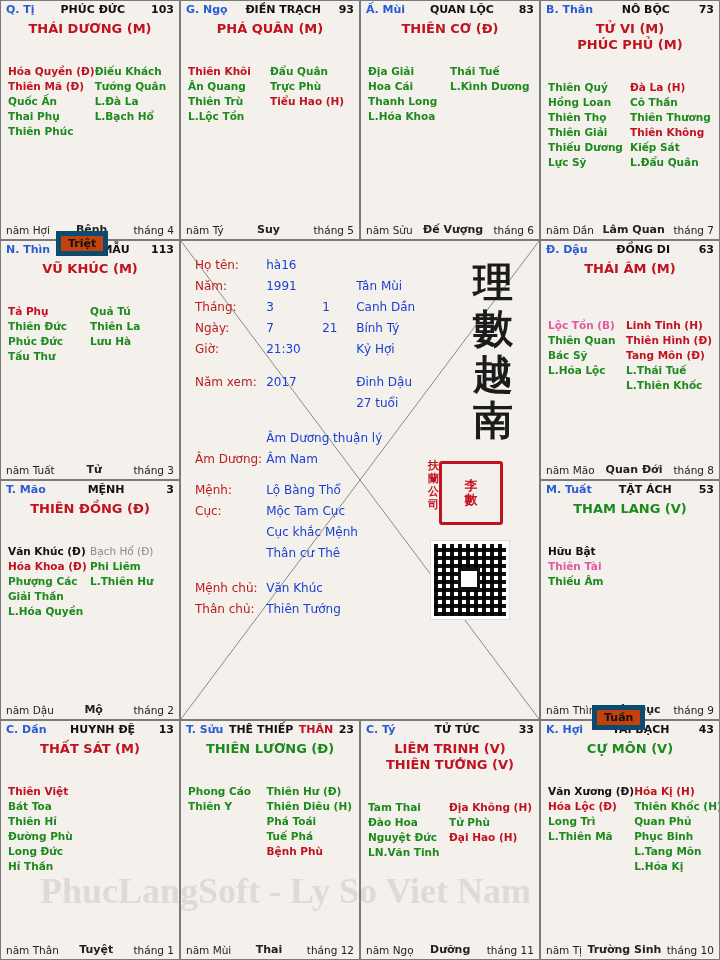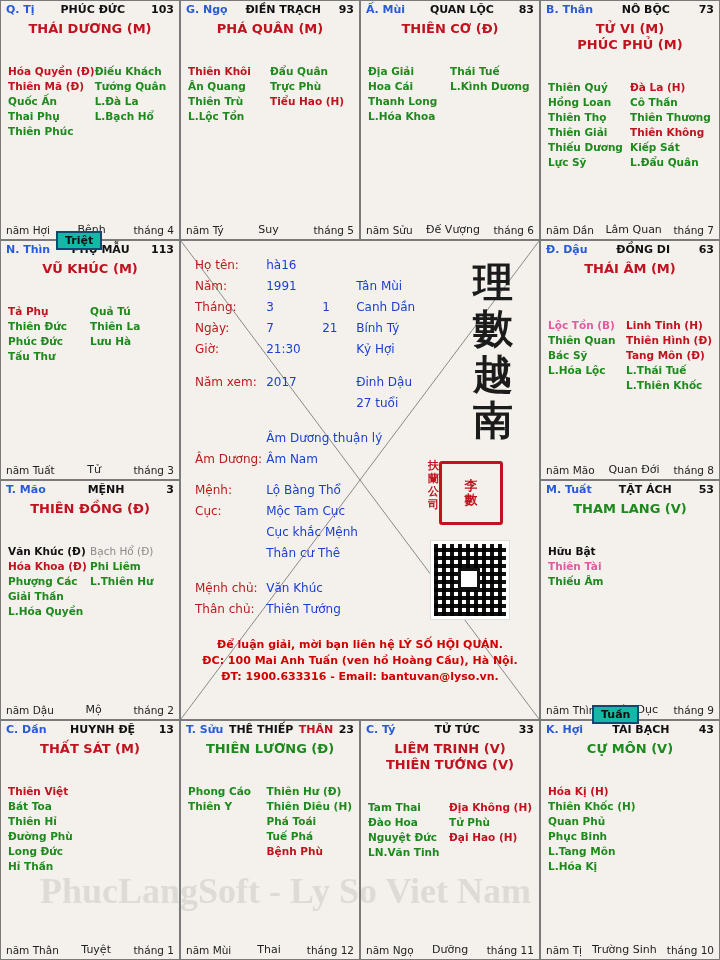--- a/index.html
+++ b/index.html
@@ -53,21 +53,21 @@
   }
   .col{flex:1;display:flex;flex-direction:column;gap:2px;}
   .col.right{align-items:flex-start;}
   .star{font-size:10.5px;line-height:13px;font-weight:bold;white-space:nowrap;}
   .star.plain{font-weight:normal;}
   .foot{
     position:absolute;bottom:3px;left:0;right:0;
     display:flex;justify-content:space-between;align-items:center;
     padding:0 5px;box-sizing:border-box;font-size:10.5px;
   }
-  .foot .mid{font-weight:normal;font-size:11px;}
+  .foot .mid{font-weight:bold;font-size:11px;}
   .foot .side{color:#222;}
   
   .center-inner{position:relative;width:100%;height:100%;}
   .info{
     position:absolute;left:14px;top:14px;font-size:12px;line-height:21px;
   }
   .info table{border-collapse:collapse;}
   .info td{padding:0 4px 0 0;font-size:12px;white-space:nowrap;}
   .lbl{color:#b91c1c;}
   .val{color:#1a3fd0;}
@@ -101,21 +101,21 @@
     border:3px solid #fff;
     outline:1px solid #ddd;
   }
   .qr::after{
     content:"";position:absolute;left:24px;top:24px;width:22px;height:22px;
     background:#fff;border:3px solid #111;box-sizing:border-box;
   }
   .diag{position:absolute;left:0;top:0;width:100%;height:100%;pointer-events:none;}
   
   .tag{
-    position:absolute;background:#14b8a6;border:2px solid #0c4a6e;
+    position:absolute;background:#c2410c;border:5px solid #0c4a6e;
     font-size:11px;font-weight:bold;padding:1px 7px;color:#111;z-index:5;
   }
   .tag-triet{left:56px;top:231px;}
   .tag-tuan{left:592px;top:705px;}
   .watermark{
     position:absolute;left:40px;bottom:48px;font-size:36px;color:rgba(120,120,120,.18);
     font-weight:bold;font-family:"Liberation Serif", serif;white-space:nowrap;
   }
   .c-red{color:#c1121f;}
   .c-green{color:#1e8a1e;}
@@ -380,25 +380,20 @@
             <td class="val" colspan="3">Thiên Tướng</td>
           </tr>
         </tbody>
           </table>
       </div>
 
       <div class="sealtext">扶<br>蘭<br>公<br>司</div>
       <div class="seal">李<br>數</div>
       <div class="qr"></div>
 
-      <div class="notice">
-        <div>Để luận giải, mời bạn liên hệ LÝ SỐ HỘI QUÁN.</div>
-        <div>ĐC: 100 Mai Anh Tuấn (ven hồ Hoàng Cầu), Hà Nội.</div>
-        <div>ĐT: 1900.633316 - Email: bantuvan@lyso.vn.</div>
-      </div>
     </div>
   </div>
 
   <div class="cell">
     <div class="pal-head">
       <span class="chi">Đ. Dậu</span>
       <span class="cung">ĐỒNG DI</span>
       <span class="num">63</span>
     </div>
     <div class="pal-title">
@@ -569,20 +564,26 @@
   <div class="cell">
     <div class="pal-head">
       <span class="chi">K. Hợi</span>
       <span class="cung">TÀI BẠCH</span>
       <span class="num">43</span>
     </div>
     <div class="pal-title" style="color:#1e8a1e">
       <span>CỰ MÔN (V)</span>
     </div>
     <div class="stars">
+      <div class="col">
+        <div class="star c-black">Văn Xương (Đ)</div>
+        <div class="star c-red">Hóa Lộc (Đ)</div>
+        <div class="star c-green">Long Trì</div>
+        <div class="star c-green">L.Thiên Mã</div>
+      </div>
       <div class="col right">
         <div class="star c-red">Hóa Kị (H)</div>
         <div class="star c-green">Thiên Khốc (H)</div>
         <div class="star c-green">Quan Phủ</div>
         <div class="star c-green">Phục Binh</div>
         <div class="star c-green">L.Tang Môn</div>
         <div class="star c-green">L.Hóa Kị</div>
       </div>
     </div>
     <div class="foot">

